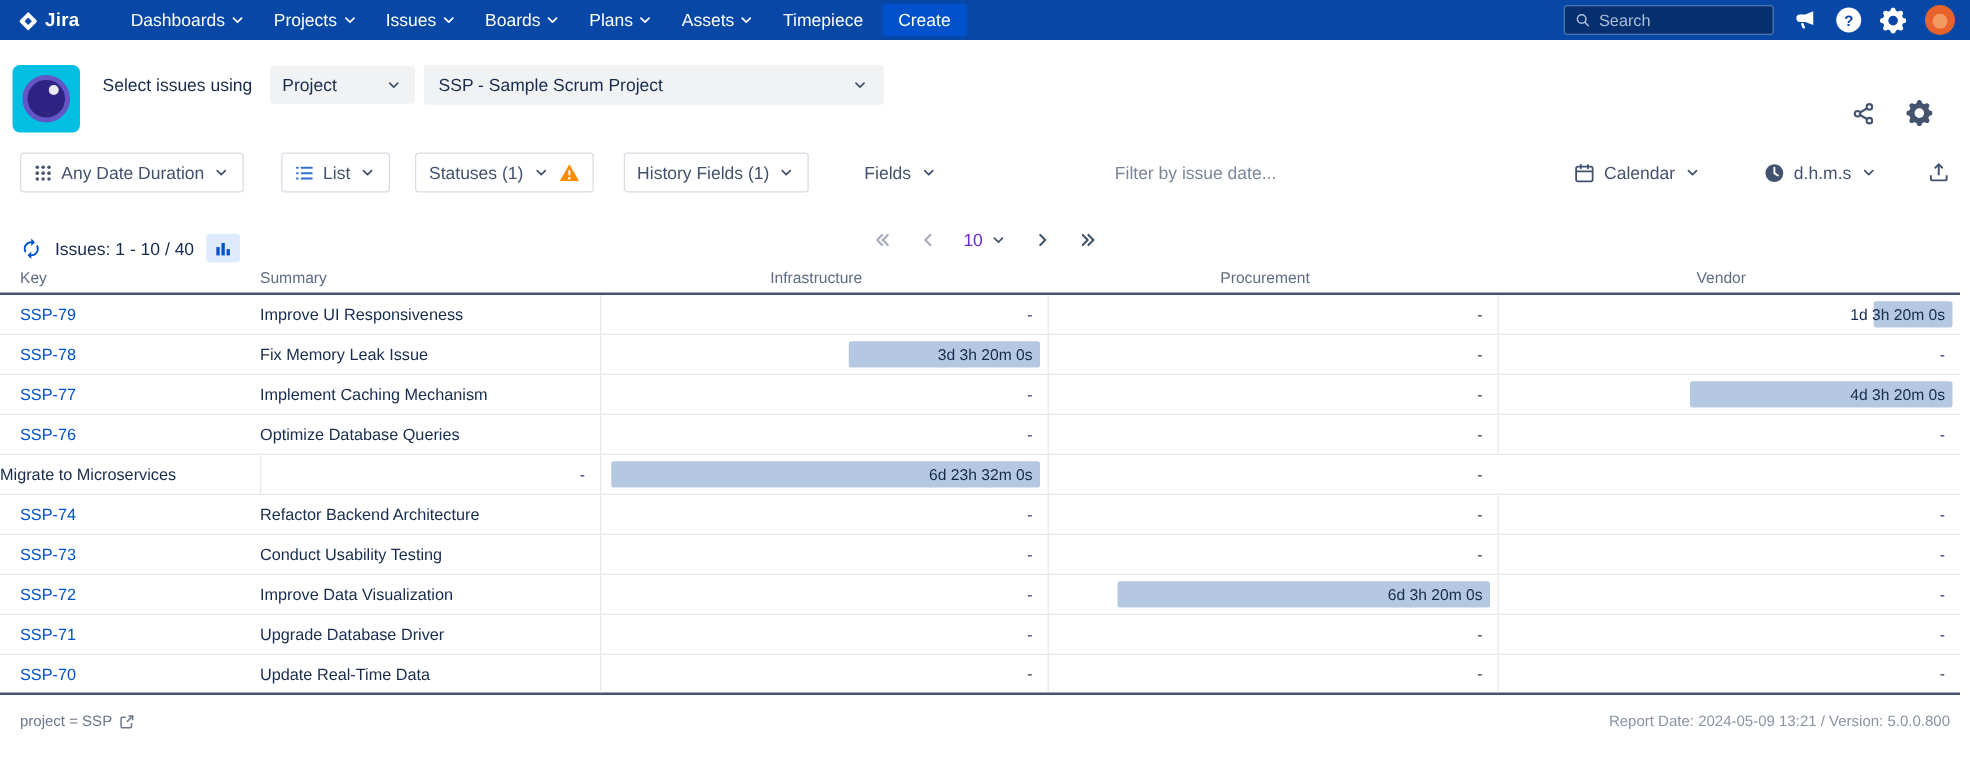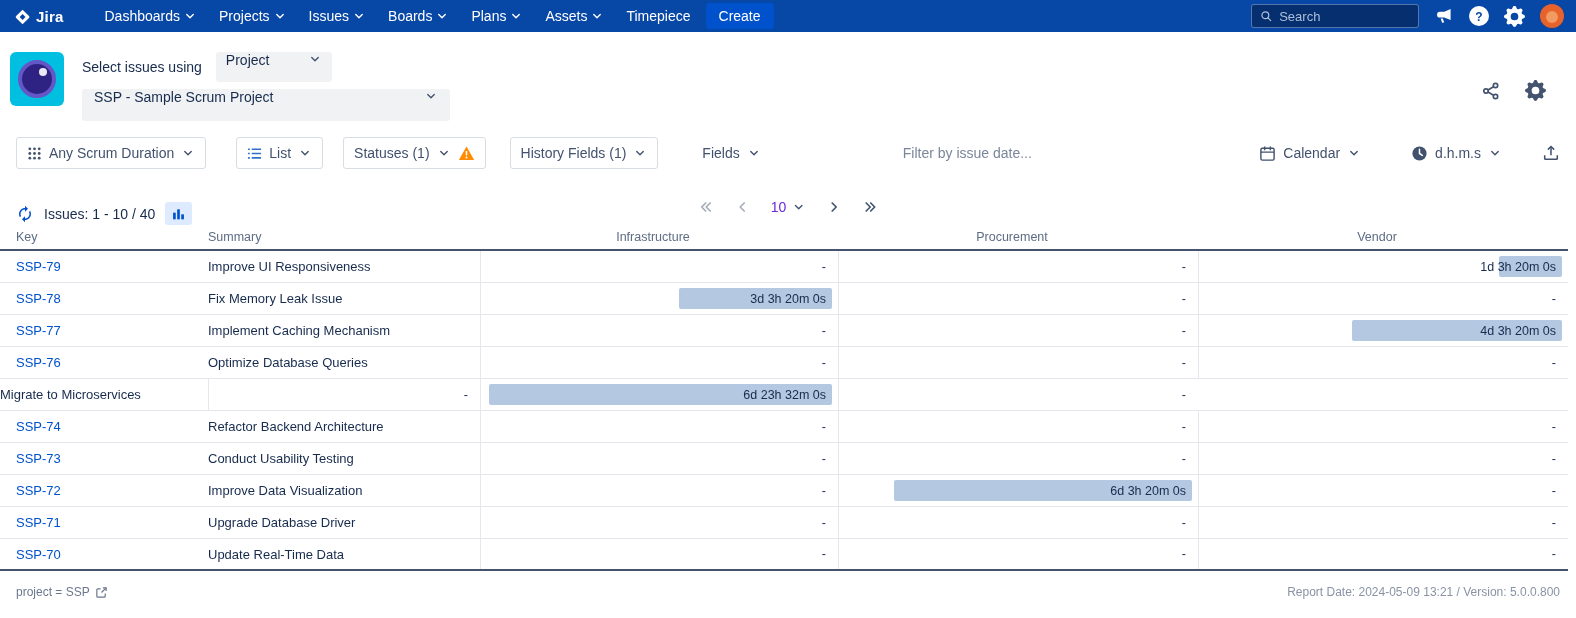--- a/index.html
+++ b/index.html
@@ -24,24 +24,24 @@
   .help-badge{width:20px;height:20px;border-radius:50%;background:#fff;display:flex;align-items:center;justify-content:center;cursor:pointer}
   .avatar{width:24px;height:24px;border-radius:50%;background:#E8622C;position:relative;cursor:pointer;overflow:hidden}
   .avatar::after{content:"";position:absolute;left:6px;top:7px;width:12px;height:12px;border-radius:50%;background:#F29A62}
   .nav-ic{cursor:pointer;display:flex;align-items:center}
 
   
   .app-header{display:flex;align-items:flex-start;padding:20px 16px 8px 10px;gap:18px}
   .app-icon{width:54px;height:54px;background:#00BFE0;border-radius:6px;display:flex;align-items:center;justify-content:center;flex:none}
   .app-icon-body{width:38px;height:38px;border-radius:50%;background:#2E2382;border:4px solid #6456C6;position:relative}
   .app-icon-body::after{content:"";position:absolute;width:8px;height:8px;border-radius:50%;background:#fff;top:4px;right:5px;opacity:.9}
-  .header-main{display:flex;flex-direction:column;gap:7px}
+  .header-main{display:flex;flex-direction:row;gap:7px}
   .hrow{display:flex;align-items:center;gap:14px}
   .select-label{font-size:14px}
-  .soft-select{height:30px;background:#F1F2F4;border-radius:3px;display:flex;align-items:flex-start;
+  .soft-select{height:30px;background:#F1F2F4;border-radius:3px;display:flex;align-items:center;
     justify-content:space-between;padding:0 10px;font-size:14px;gap:20px;cursor:pointer;color:#172B4D}
   .mode-select{min-width:116px}
   .project-select{width:368px;height:32px;padding:0 12px}
   .header-icons{margin-left:auto;display:flex;gap:24px;align-items:center;color:#44546F;padding:28px 14px 0 0}
   .header-icons > *{cursor:pointer}
 
   
   .toolbar{display:flex;align-items:center;padding:8px 16px 14px 16px}
   .tb-btn{display:flex;align-items:center;gap:7px;background:#fff;border:1px solid #D8DCE3;border-radius:3px;
     padding:0 10px;font-size:14px;color:#42526E;height:32px;cursor:pointer;font-family:inherit;white-space:nowrap}
@@ -215,21 +215,21 @@
         <circle cx="3" cy="3" r="1.5"></circle>
           <circle cx="8" cy="3" r="1.5"></circle>
           <circle cx="13" cy="3" r="1.5"></circle>
         <circle cx="3" cy="8" r="1.5"></circle>
           <circle cx="8" cy="8" r="1.5"></circle>
           <circle cx="13" cy="8" r="1.5"></circle>
         <circle cx="3" cy="13" r="1.5"></circle>
           <circle cx="8" cy="13" r="1.5"></circle>
           <circle cx="13" cy="13" r="1.5"></circle>
       </svg>
-      <span>Any Scrum Duration</span>
+      <span>Any Date Duration</span>
       <svg class="chev" viewBox="0 0 16 16" width="14" height="14">
           <path d="M4.3 6.3 8 10l3.7-3.7" fill="none" stroke="currentColor" stroke-width="1.6" stroke-linecap="round" stroke-linejoin="round"></path>
         </svg>
     </button>
     <button class="tb-btn ml30">
       <svg width="15" height="15" viewBox="0 0 16 16" fill="#2E71CC">
         <rect x="1" y="2.6" width="2" height="1.7" rx=".3"></rect>
           <rect x="5" y="2.6" width="10" height="1.7" rx=".3"></rect>
         <rect x="1" y="7.2" width="2" height="1.7" rx=".3"></rect>
           <rect x="5" y="7.2" width="10" height="1.7" rx=".3"></rect>

